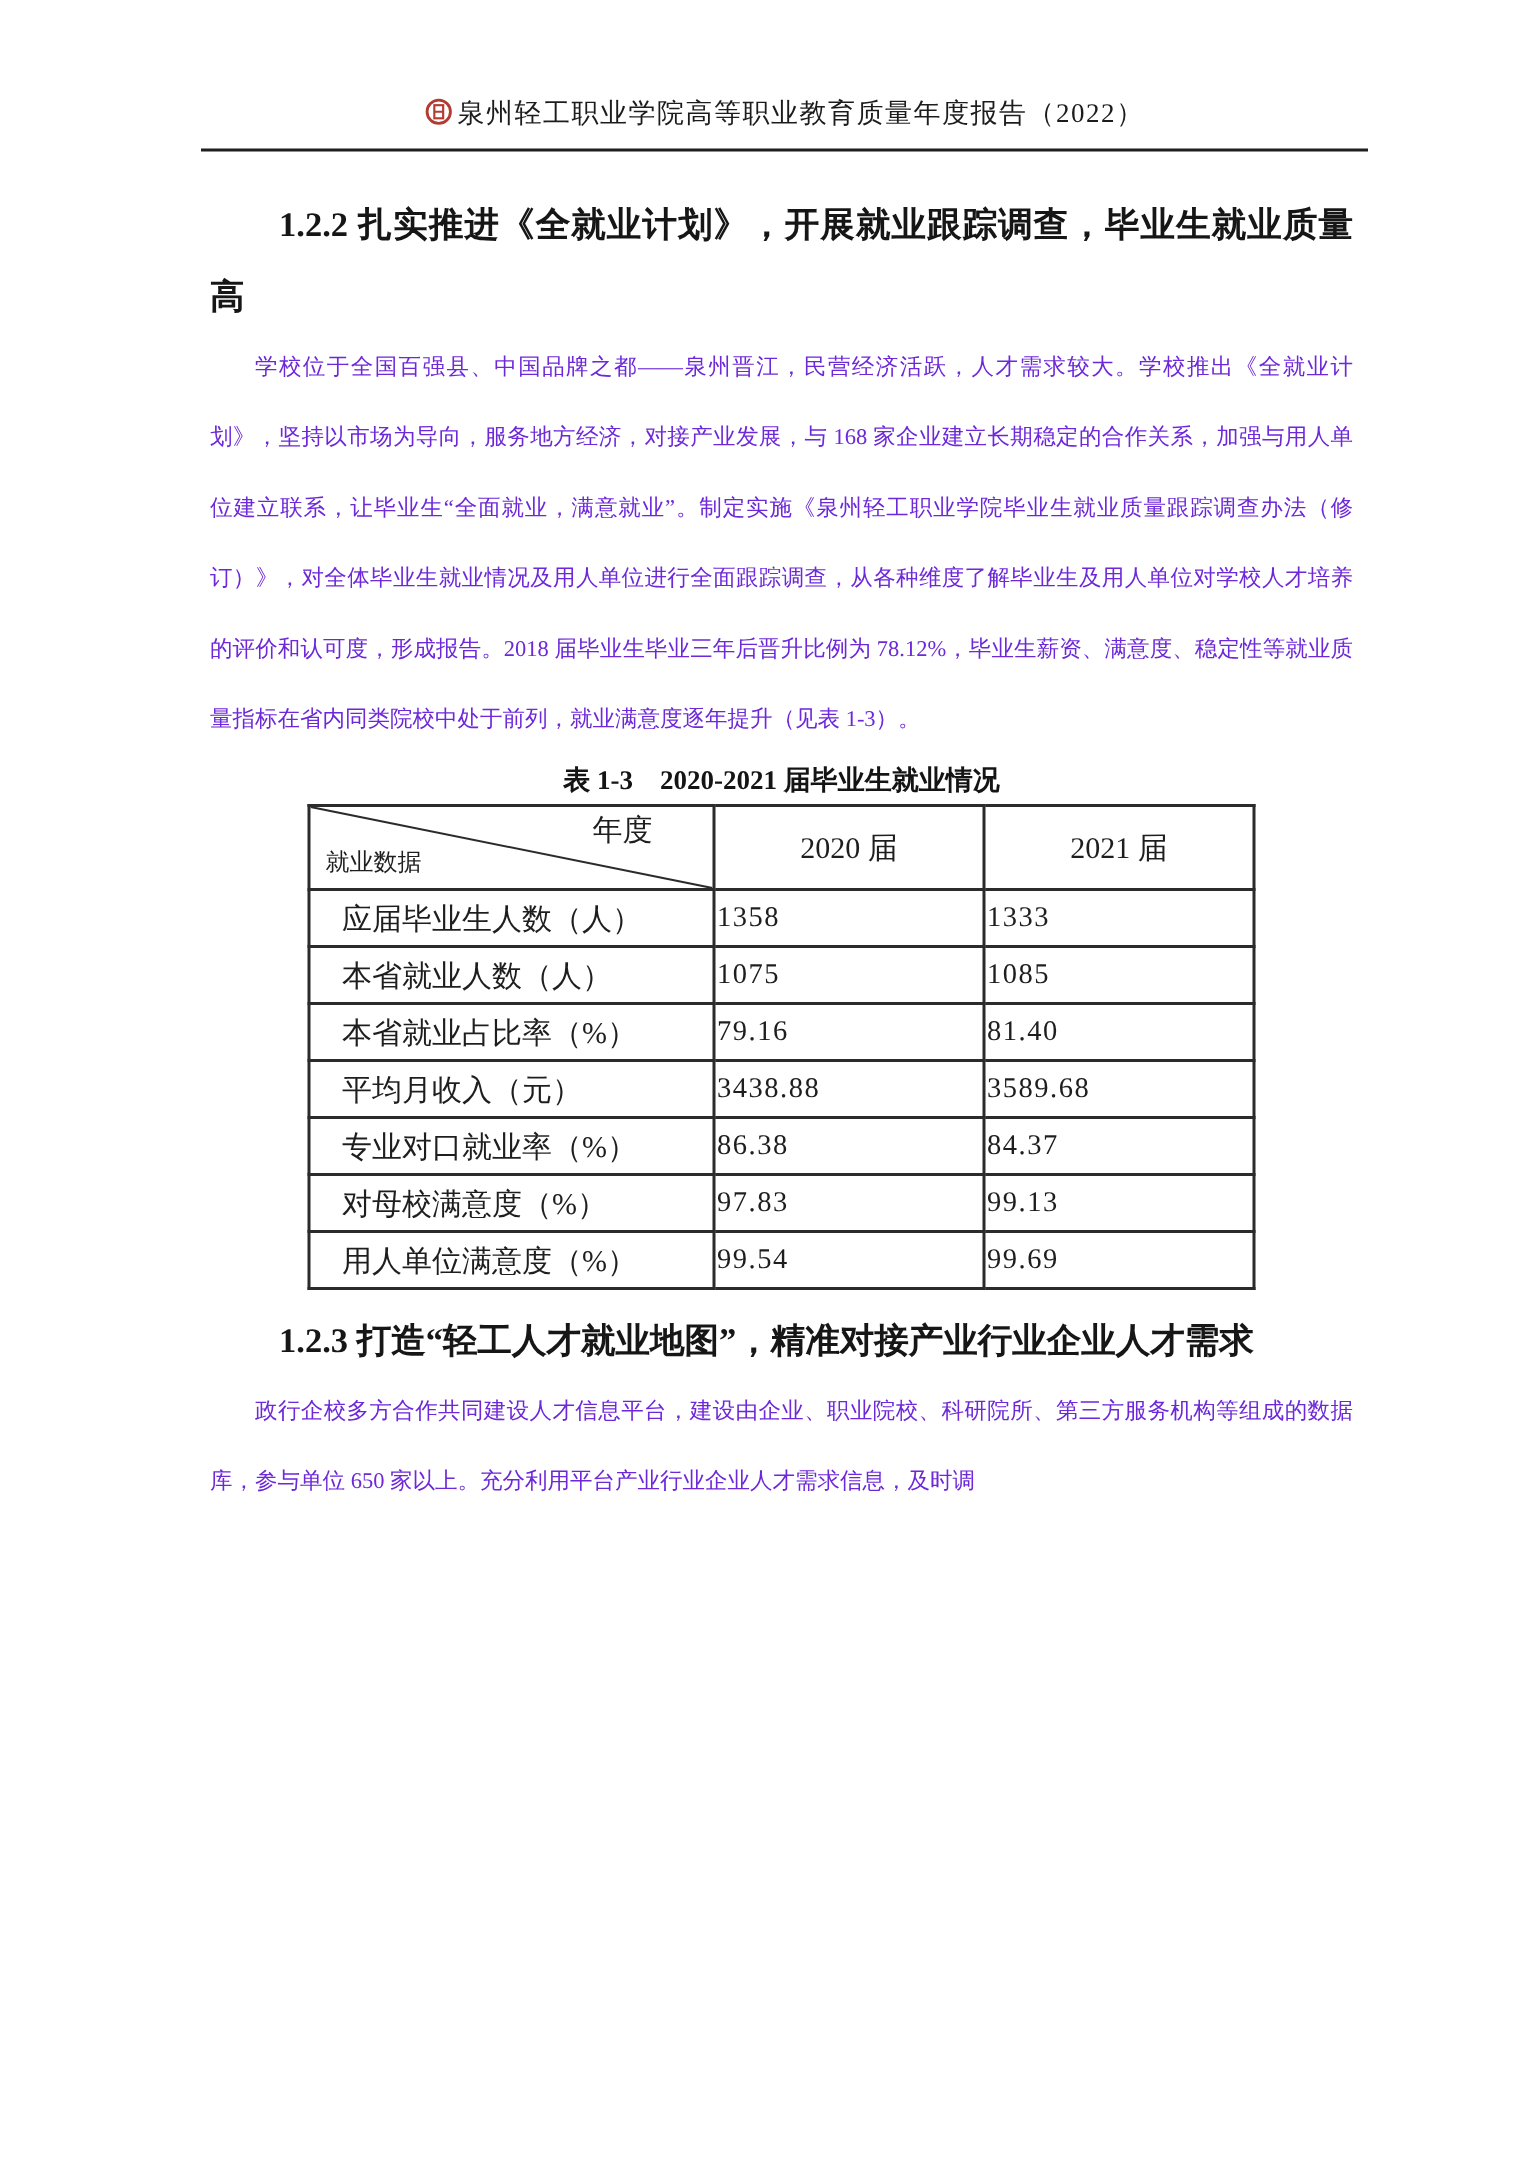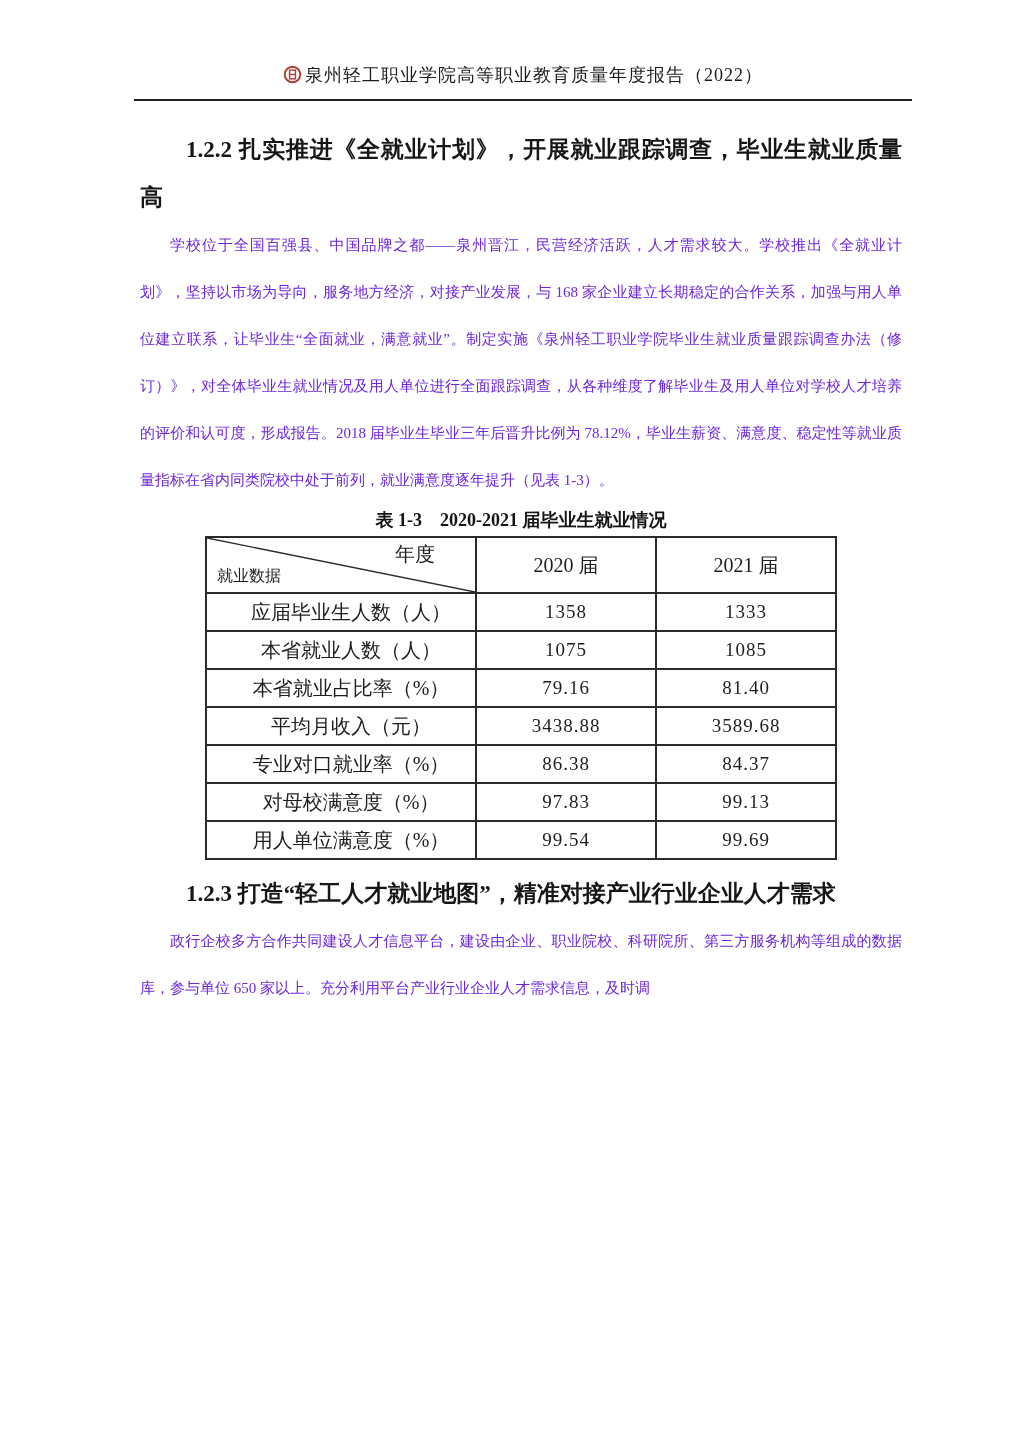--- a/index.html
+++ b/index.html
@@ -93,24 +93,24 @@
   .diag-top {
     position: absolute; top: 4px; right: 40px;
     font-size: 20px; line-height: 24px;
   }
   .diag-bottom {
     position: absolute; bottom: 4px; left: 10px;
     font-size: 16px; line-height: 24px;
   }
   .col-hdr { text-align: center; font-size: 20px; }
   .row-label {
-    text-align: center; padding-left: 21px;
+    text-align: left; padding-left: 21px;
     font-size: 20px;
   }
-  .cell-val { text-align: center; font-size: 19px; letter-spacing: 1px; }
+  .cell-val { font-size: 19px; letter-spacing: 1px; }
 
   
   .page-footer {
     position: absolute;
     top: 1342px;
     left: 0;
     width: 100%;
     text-align: center;
     font-size: 15px;
     color: #222;

